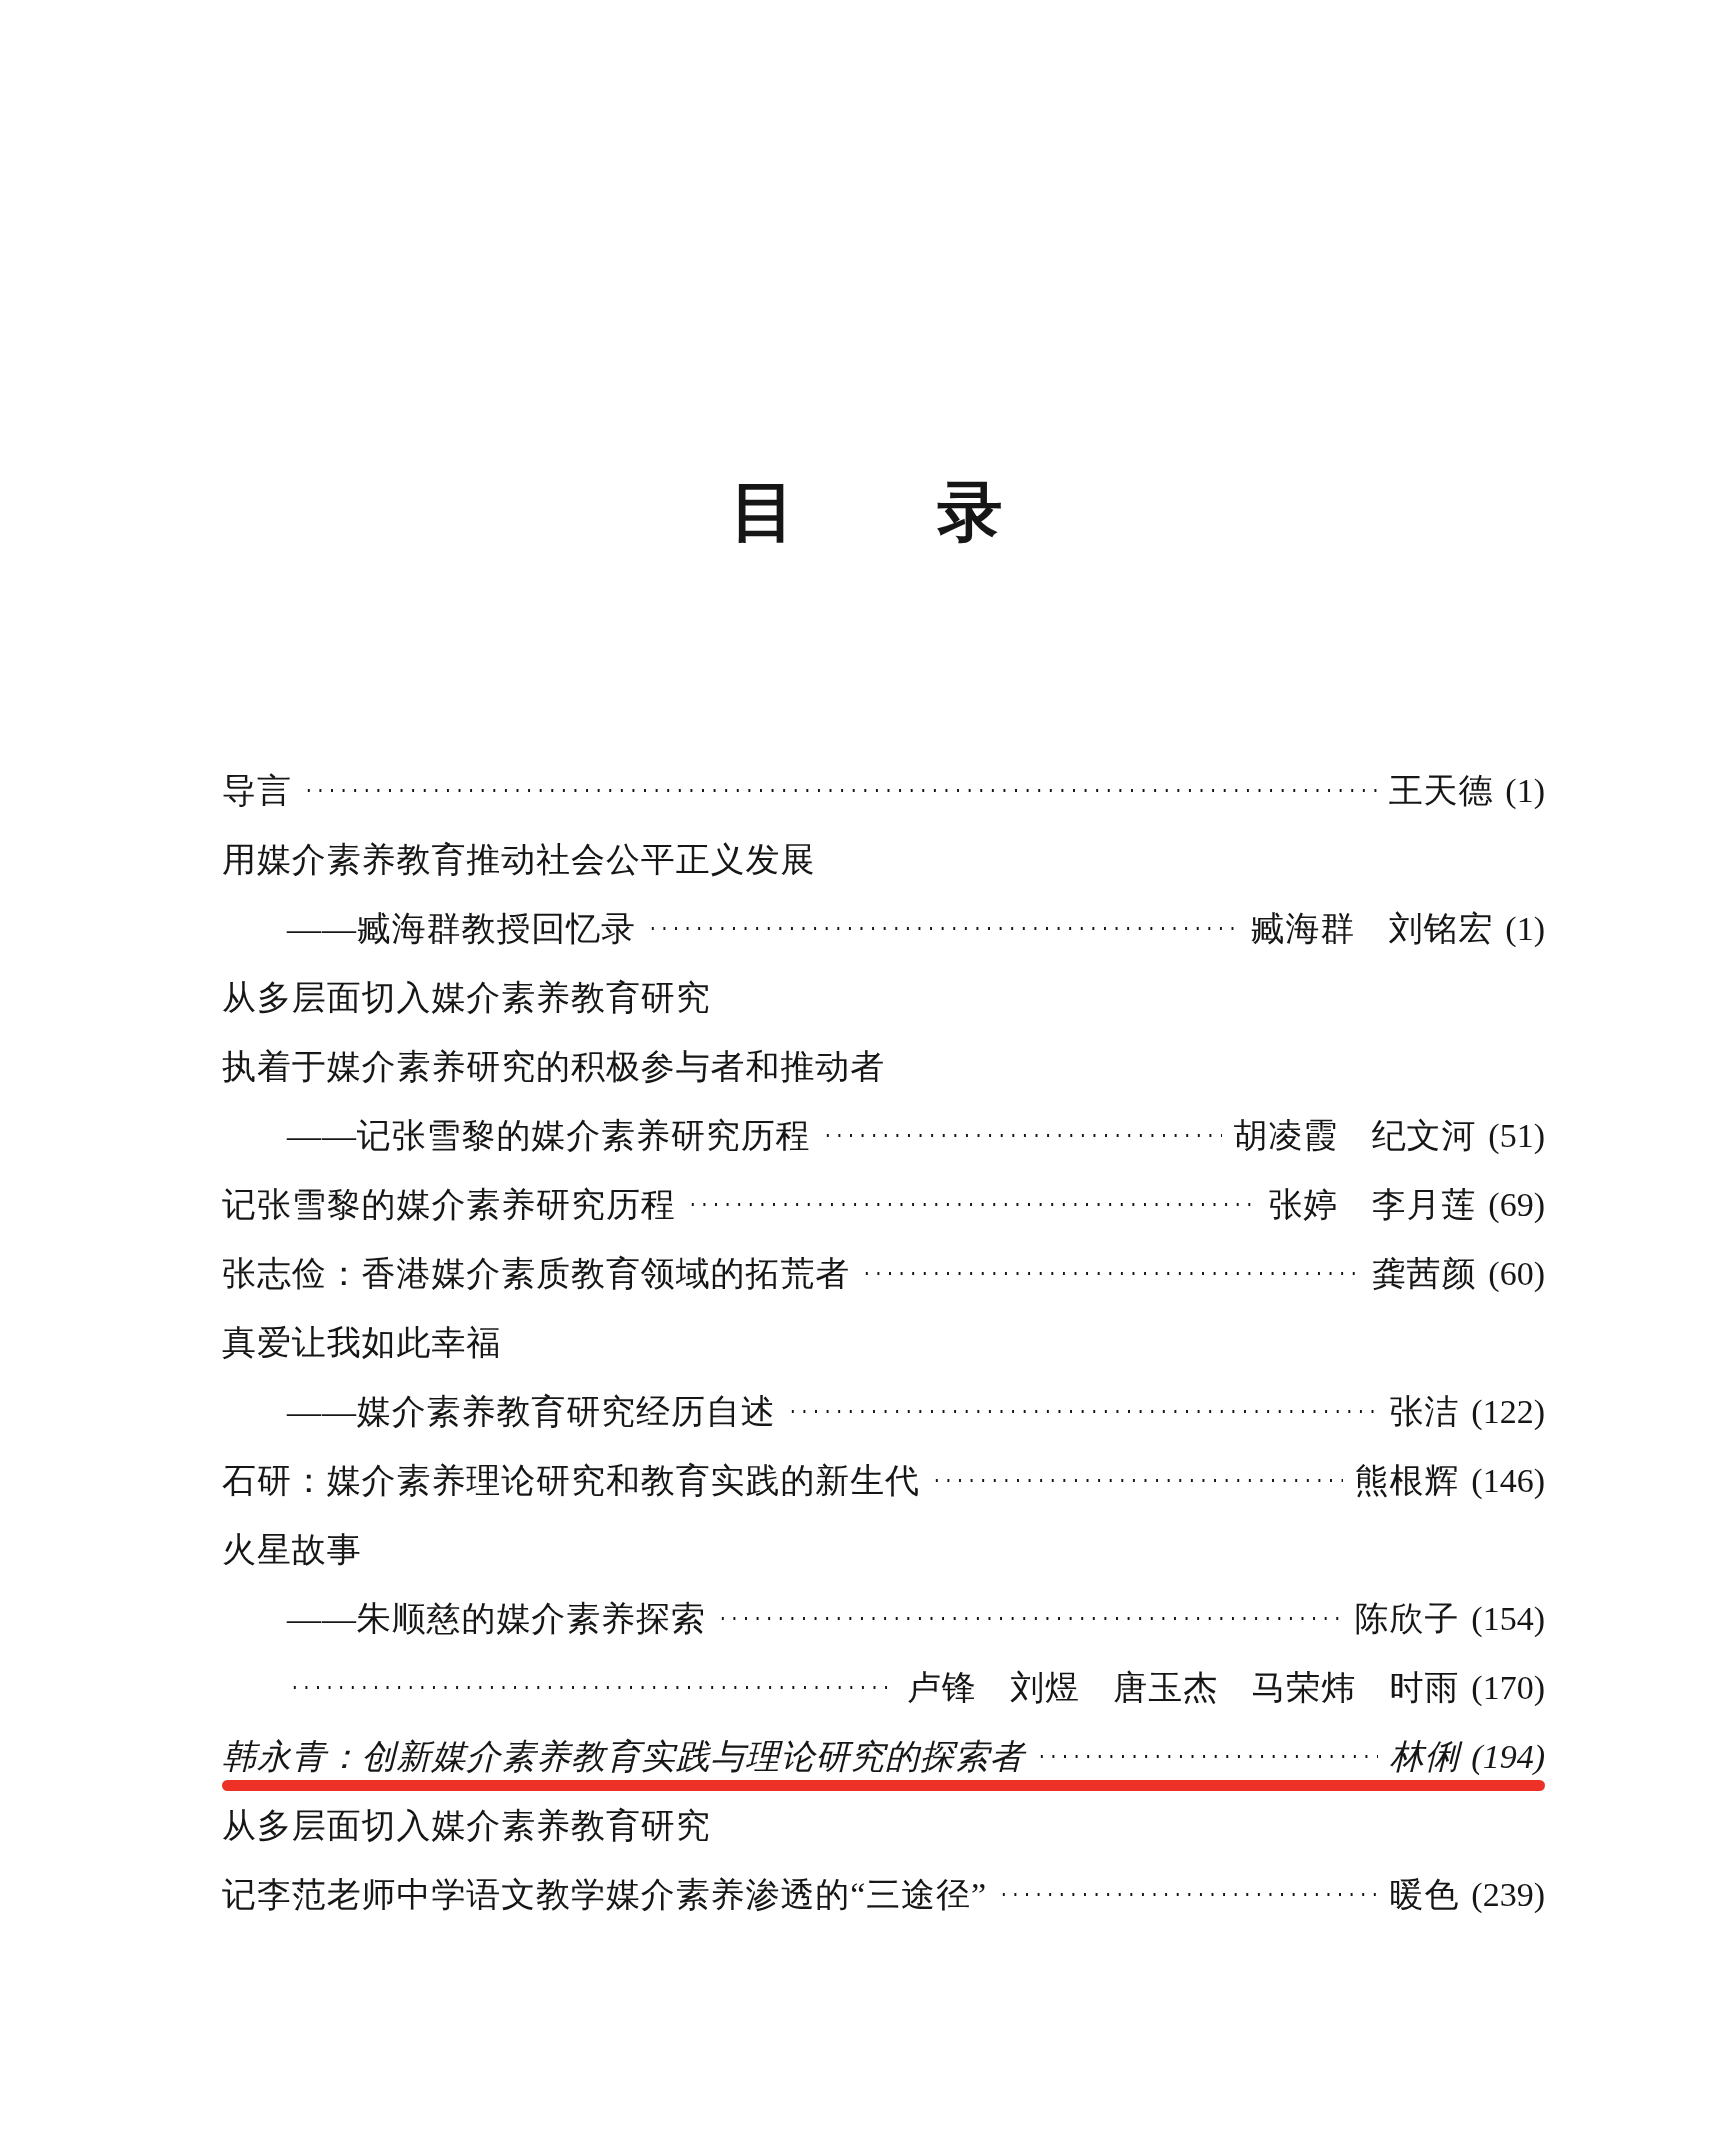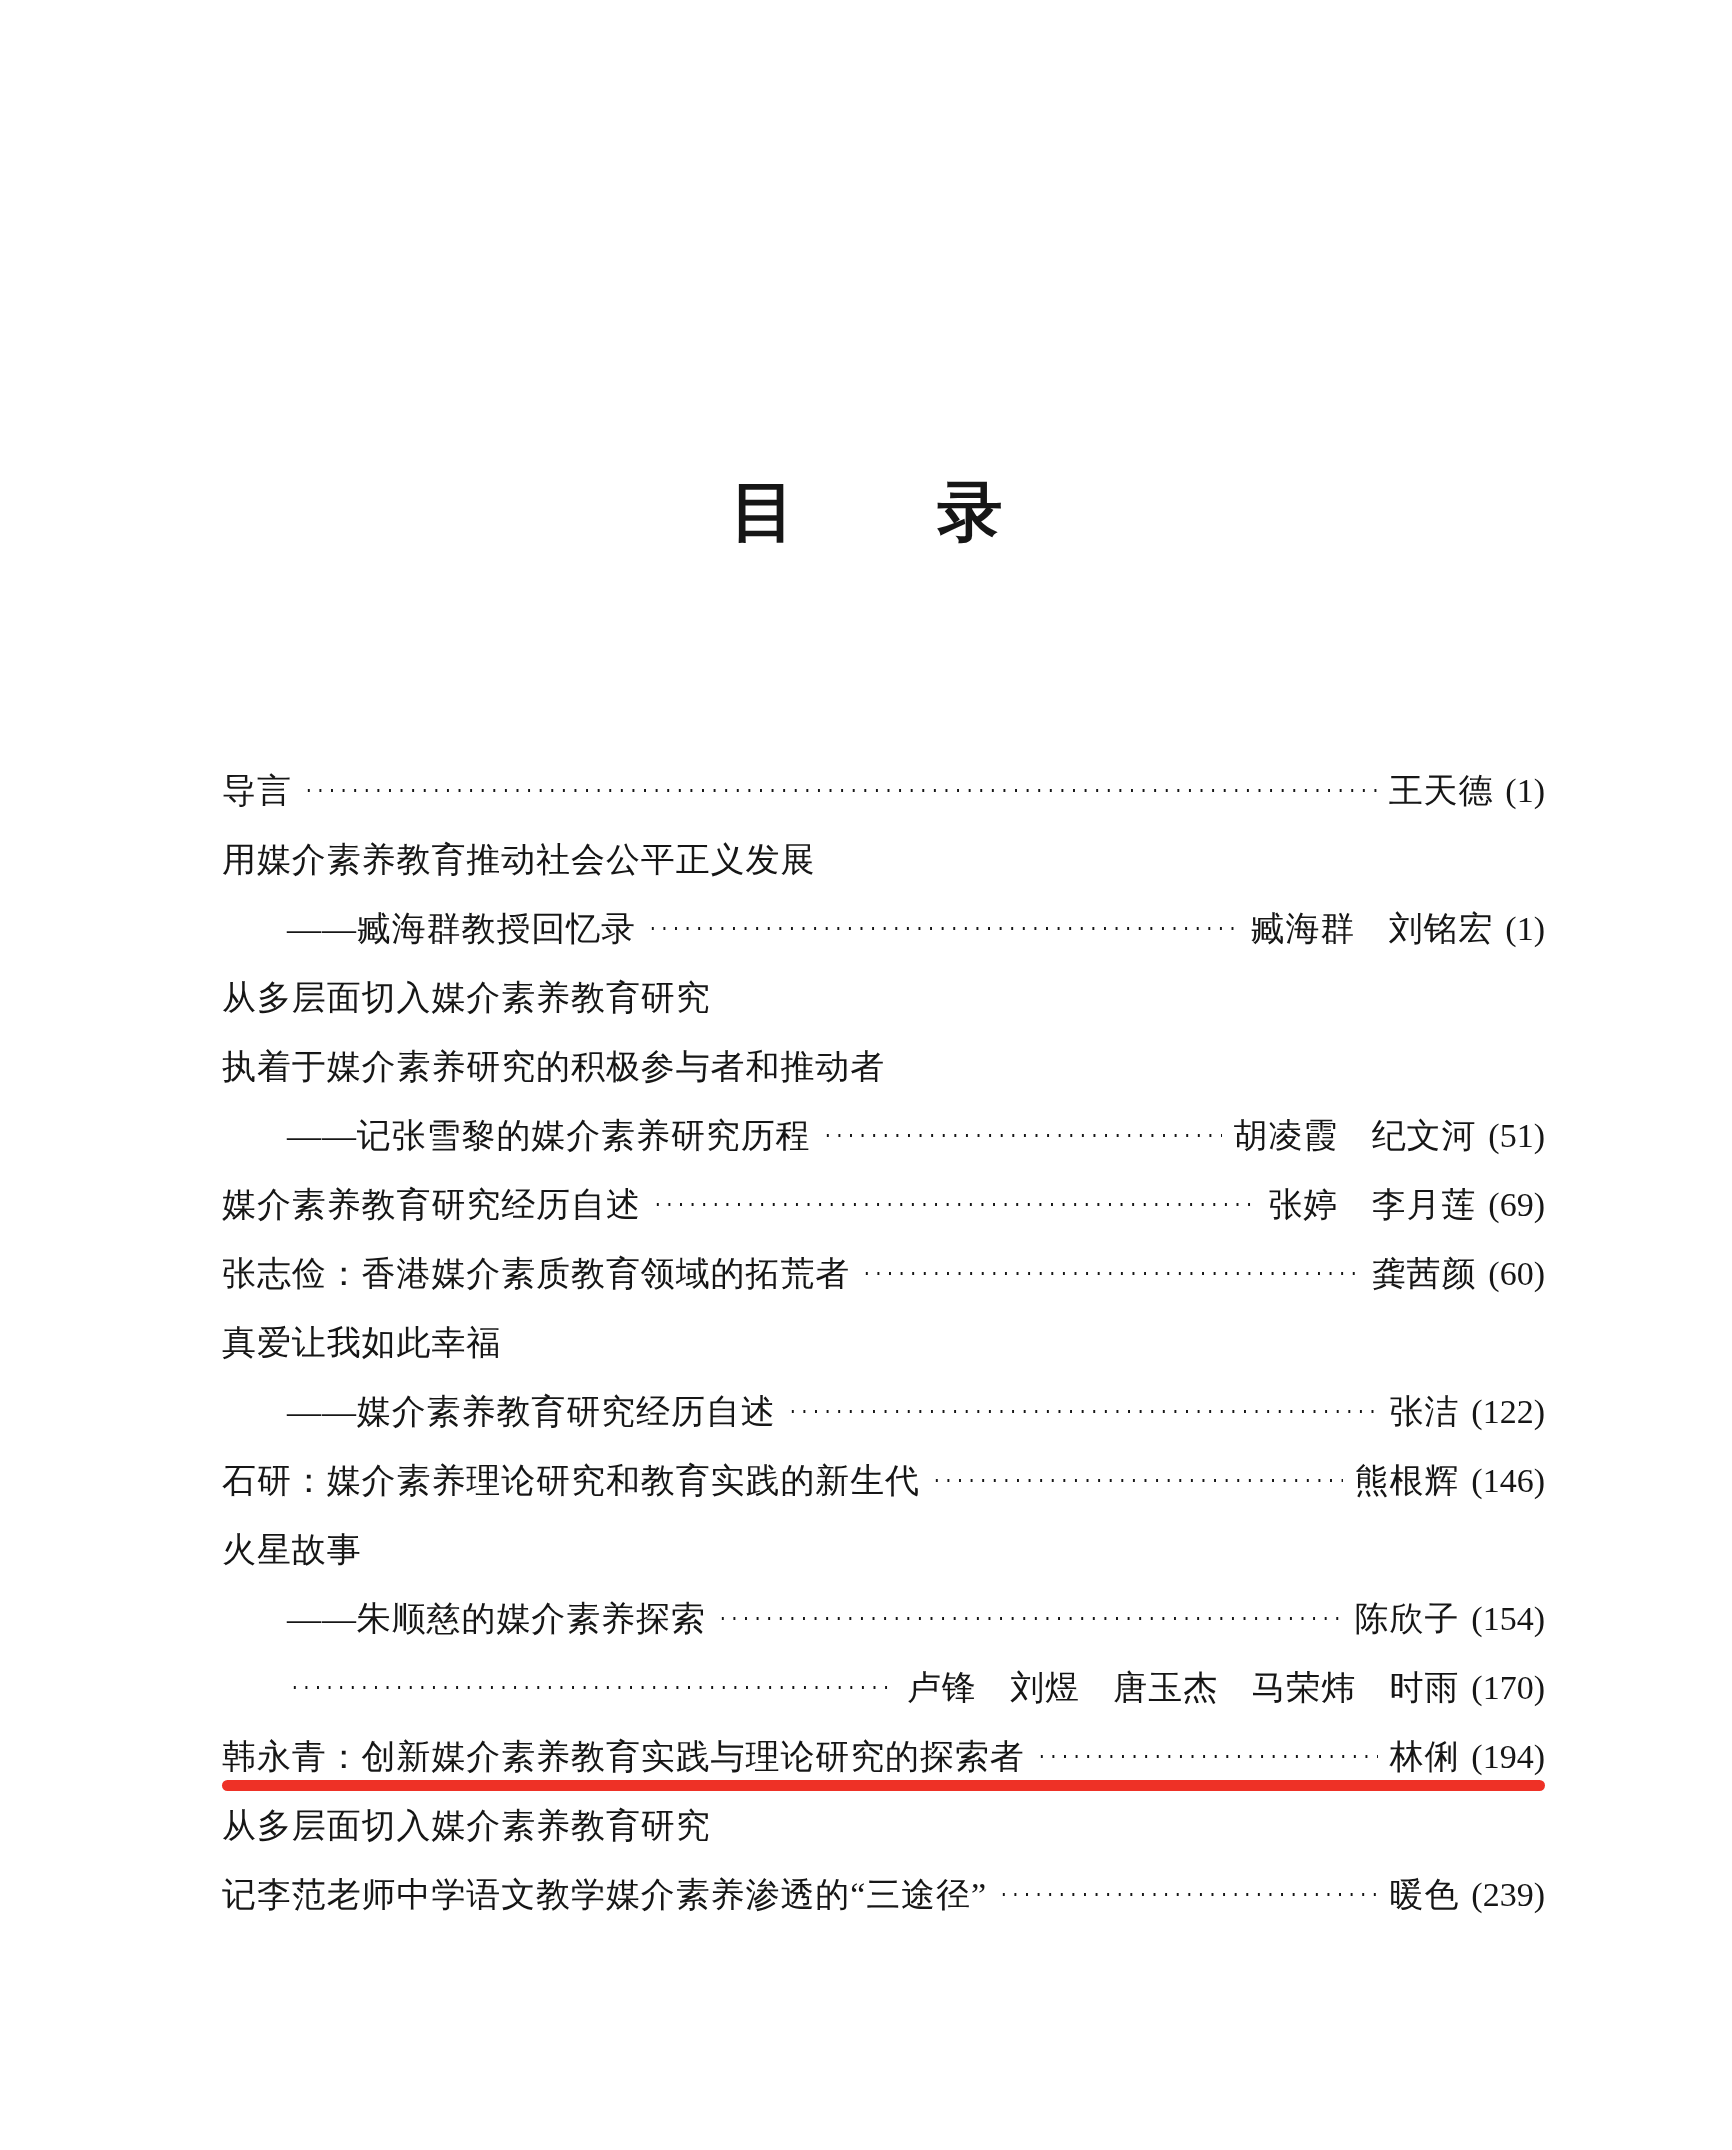--- a/index.html
+++ b/index.html
@@ -35,21 +35,21 @@
     flex:1 1 auto;
     height:100%;
     margin:0 12px 0 11.2px;
     background-image:radial-gradient(ellipse 1.9px 3px at center, #161616 62%, transparent 68%);
     background-size:11.6px 100%;
     background-repeat:repeat-x;
     background-position:left center;
   }
   .a { flex:0 0 auto; word-spacing:24px; letter-spacing:0.9px; }
   .p { flex:0 0 auto; margin-left:12px; }
-  .kind-underlined { position:relative; }
+  .kind-underlined { position:relative;font-style:italic; }
   .row-underline {
     position:absolute;
     left:0; bottom:0;
     width:100%; height:11.2px;
     border-radius:5.6px;
   }
 </style>
 </head>
 <body>
 
@@ -90,21 +90,21 @@
     </div>
 
     <div class="row kind-sub">
       <span class="t">——记张雪黎的媒介素养研究历程</span>
       <span class="leader"></span>
       <span class="a">胡凌霞 纪文河</span>
       <span class="p">(51)</span>
     </div>
 
     <div class="row kind-main">
-      <span class="t">媒介素养教育研究经历自述</span>
+      <span class="t">记张雪黎的媒介素养研究历程</span>
       <span class="leader"></span>
       <span class="a">张婷 李月莲</span>
       <span class="p">(69)</span>
     </div>
 
     <div class="row kind-main">
       <span class="t">张志俭：香港媒介素质教育领域的拓荒者</span>
       <span class="leader"></span>
       <span class="a">龚茜颜</span>
       <span class="p">(60)</span>

